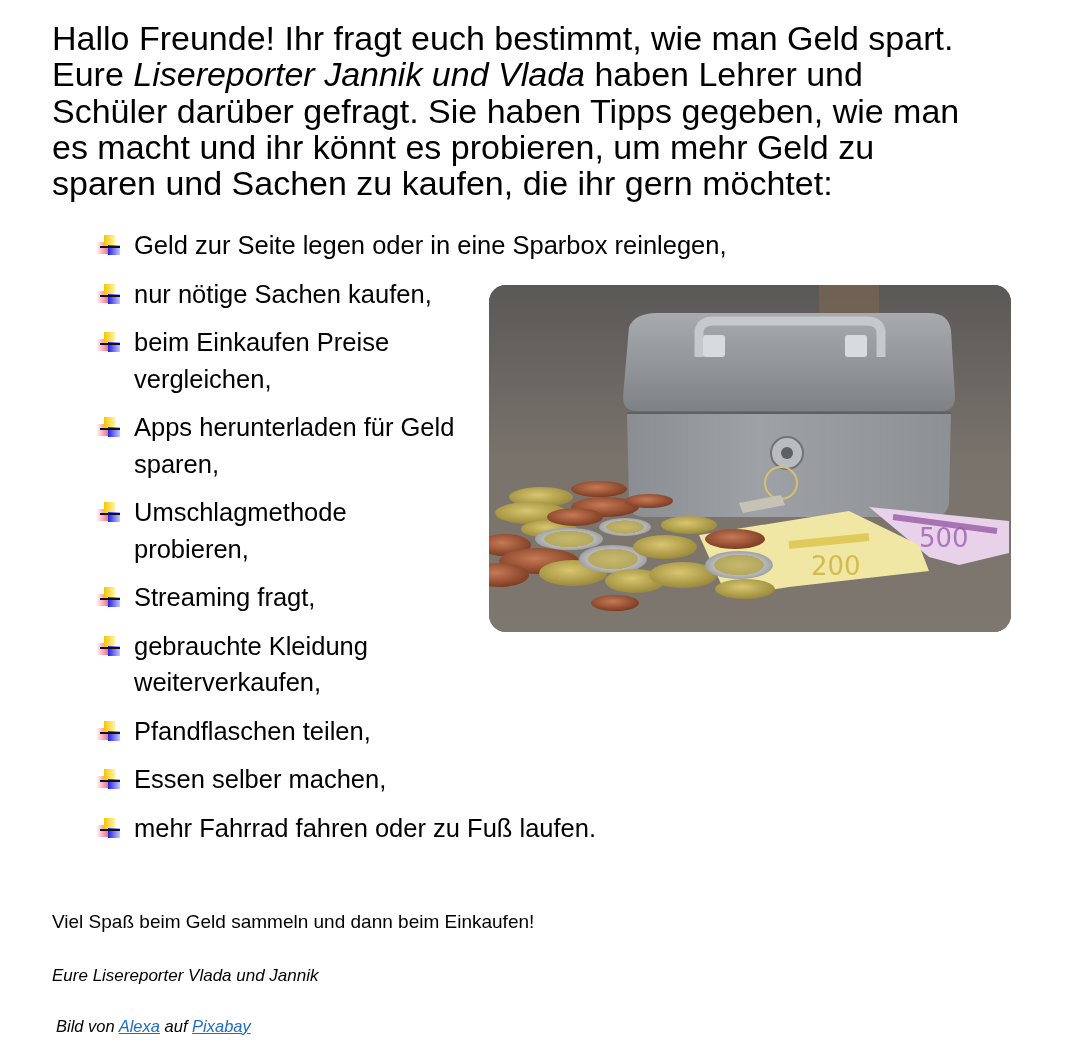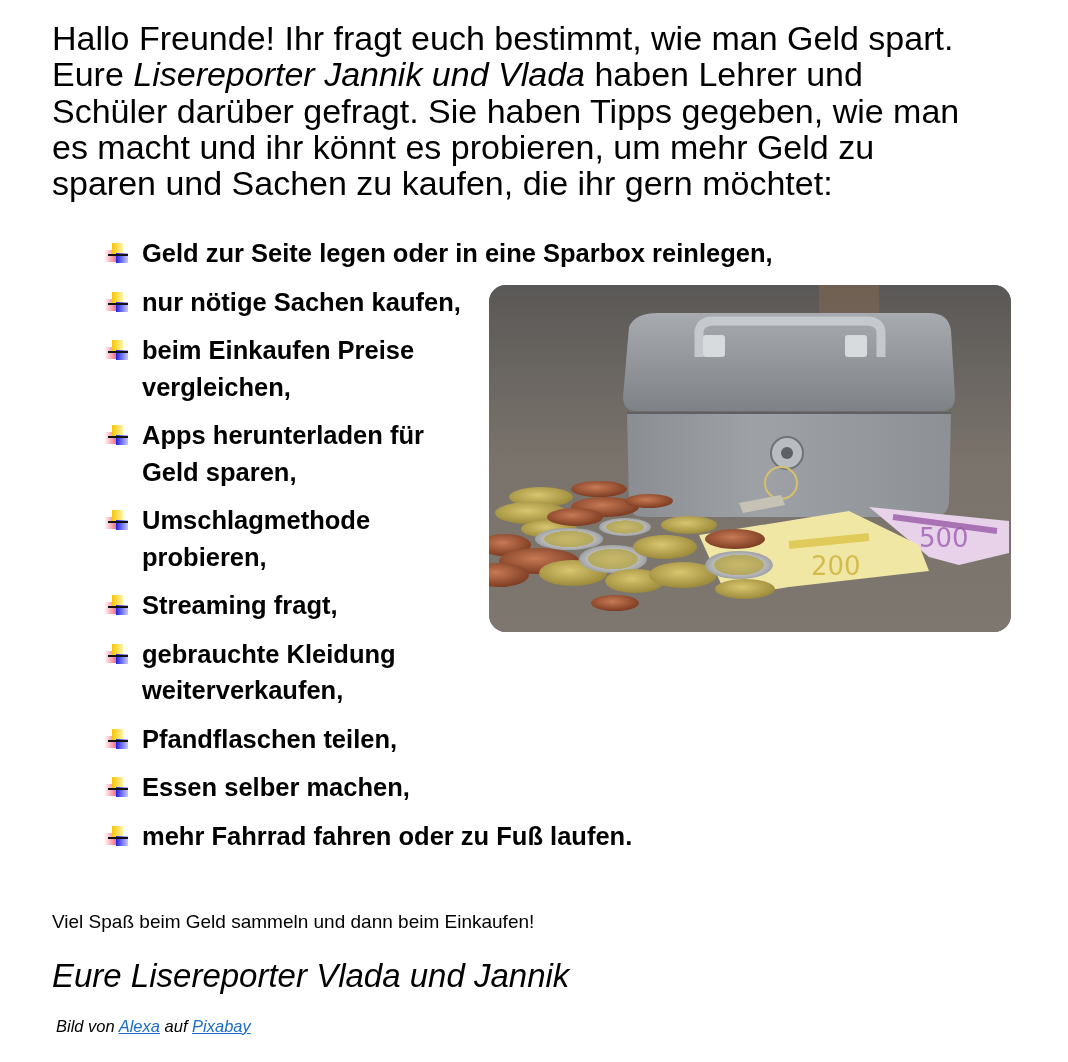--- a/index.html
+++ b/index.html
@@ -24,27 +24,26 @@
     .intro {
       font-size: 34px;
       line-height: 36.3px;
       margin: 0;
       width: 930px;
     }
     .intro em { font-style: italic; }
 
     .tips {
       list-style: none;
-      margin: 16px;
+      margin: 8px;
       padding: 0;
       position: absolute;
       left: 36px;
       top: 199px;
       width: 360px;
-      font-weight: bold;
     }
     .tips li {
       position: relative;
       padding-left: 38px;
       font-size: 25.5px;
       line-height: 36.5px;
       margin-bottom: 12px;
     }
     .tips li.wide { width: 720px; }
     .bullet {
@@ -89,21 +88,21 @@
       left: 0;
       top: 884px;
       font-size: 19px;
       line-height: 36px;
       margin: 0;
     }
     .signature {
       position: absolute;
       left: 0;
       top: 938px;
-      font-size: 33px;
+      font-size: 17px;
       line-height: 36px;
       font-style: italic;
       margin: 0;
     }
     .credit {
       position: absolute;
       left: 0;
       top: 990px;
       font-size: 16.5px;
       line-height: 24px;

